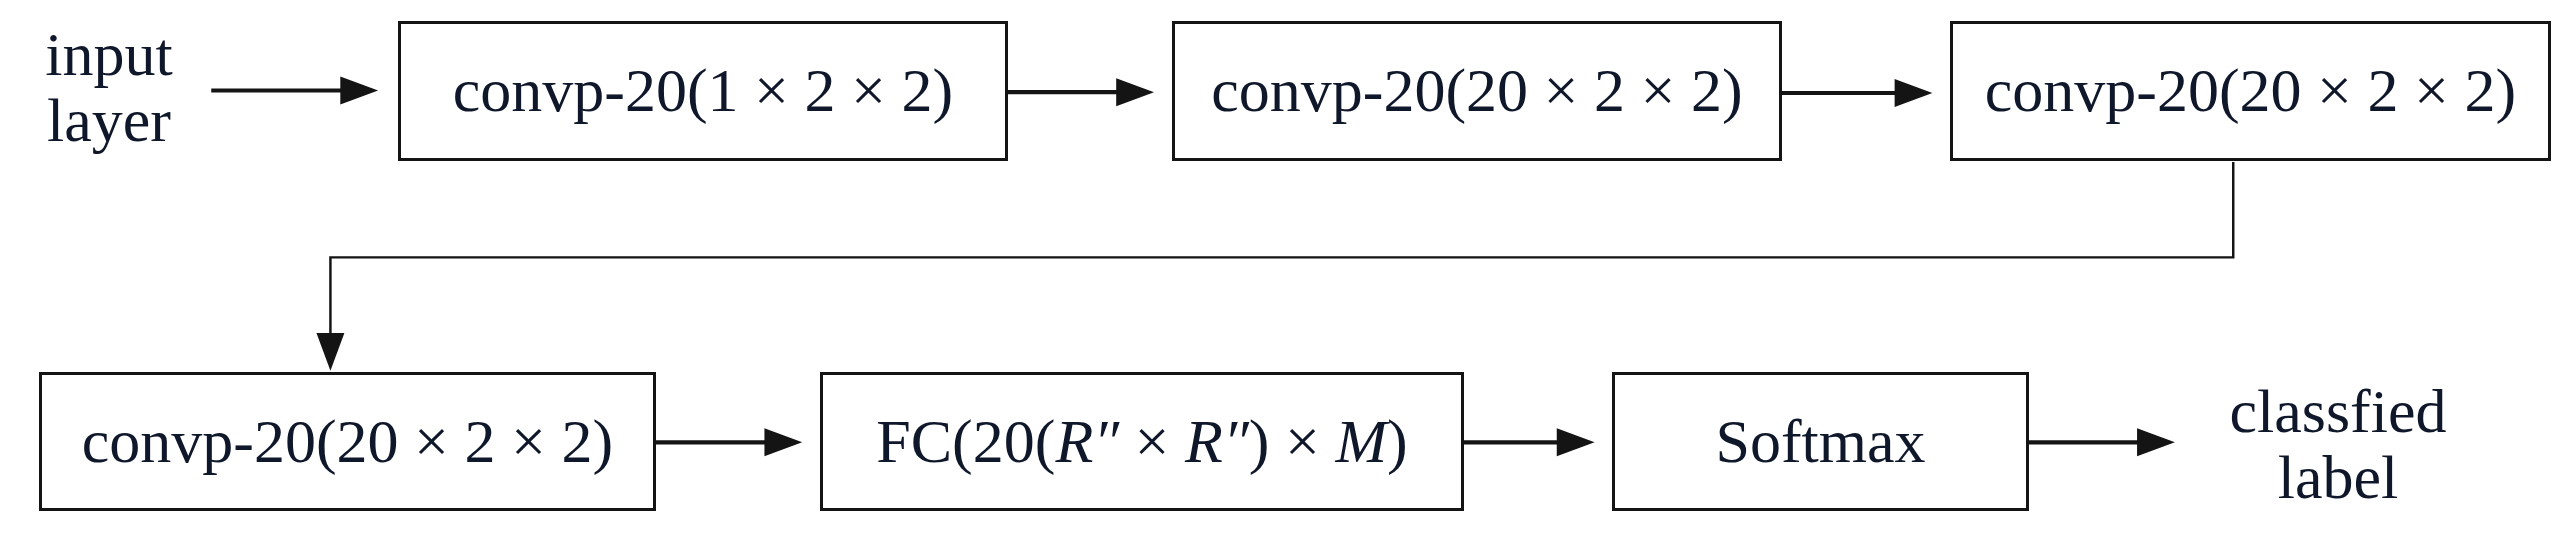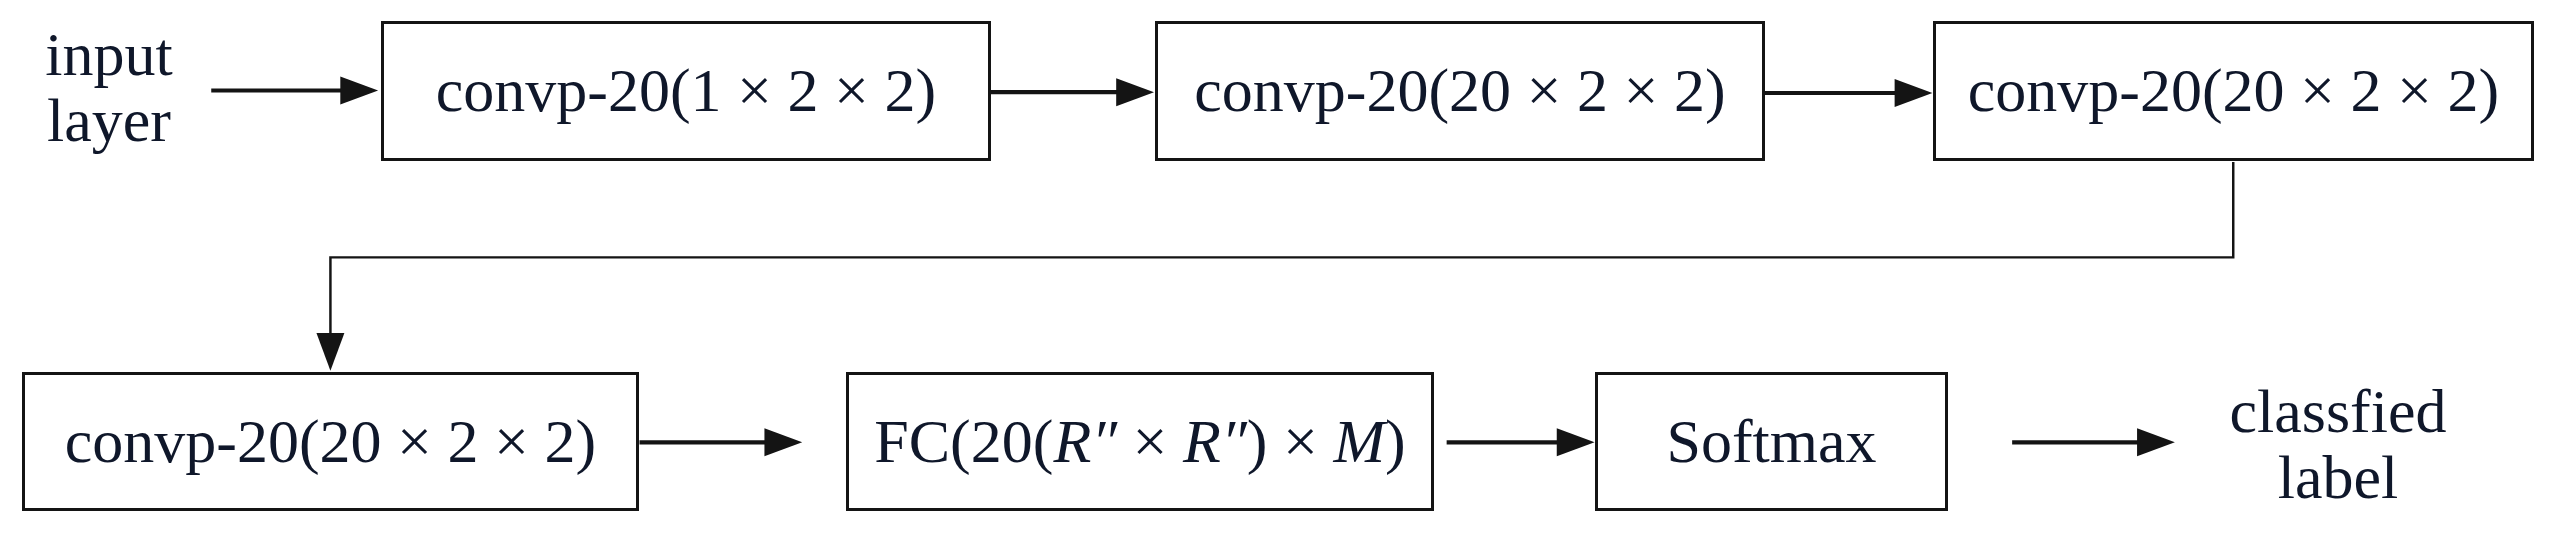--- a/index.html
+++ b/index.html
@@ -26,29 +26,30 @@
   .box {
     position: absolute;
     box-sizing: border-box;
     background: #ffffff;
     border: 3.3px solid #141414;
     display: flex;
     align-items: center;
     justify-content: center;
     font-size: 62px;
     white-space: nowrap;
+    margin-left: 17px;
   }
   .row1 { top: 20.5px;  height: 140px; }
   .row2 { top: 372px; height: 139px; }
   #box-conv1   { left: 381px;  width: 610px; }
   #box-conv2   { left: 1155px; width: 610px; }
   #box-conv3   { left: 1933px; width: 601px; }
   #box-conv4   { left: 22px;   width: 617px; }
-  #box-fc      { left: 846px;  width: 588px; }
-  #box-softmax { left: 1595px; width: 353px; }
+  #box-fc      { left: 803px;  width: 644px; }
+  #box-softmax { left: 1595px; width: 417px; }
   .side-label {
     position: absolute;
     font-size: 62px;
     line-height: 66px;
     text-align: center;
     white-space: pre-line;
   }
   #input-label  { left: 20.5px;   top: 21.4px;  width: 177px; }
   #output-label { left: 2182px; top: 378px; width: 312px; }
 </style>

